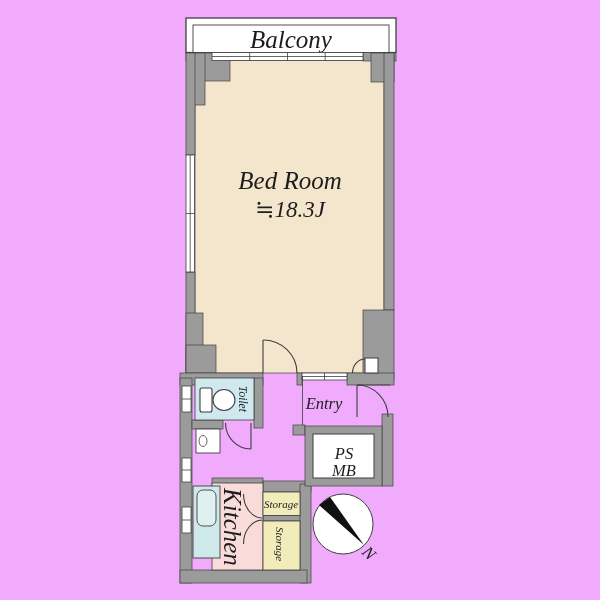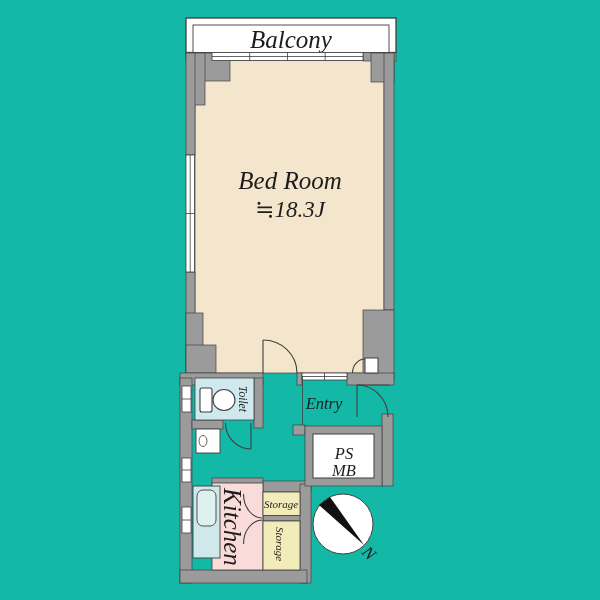--- a/index.html
+++ b/index.html
@@ -1,16 +1,16 @@
 <!DOCTYPE html>
 <html><head>
 <meta charset="utf-8">
 <style>
   html,body{margin:0;padding:0;background:#ffffff;}
-  .stage{position:relative;width:600px;height:600px;background:#14b8a6;overflow:hidden;}
+  .stage{position:relative;width:600px;height:600px;background:#f0abfc;overflow:hidden;}
   svg{display:block;}
   text{
     font-family:"Liberation Serif","DejaVu Serif","DejaVu Sans",serif;
     font-style:italic;
     fill:#1c1c1c;
   }
 </style>
 </head>
 <body>
 

